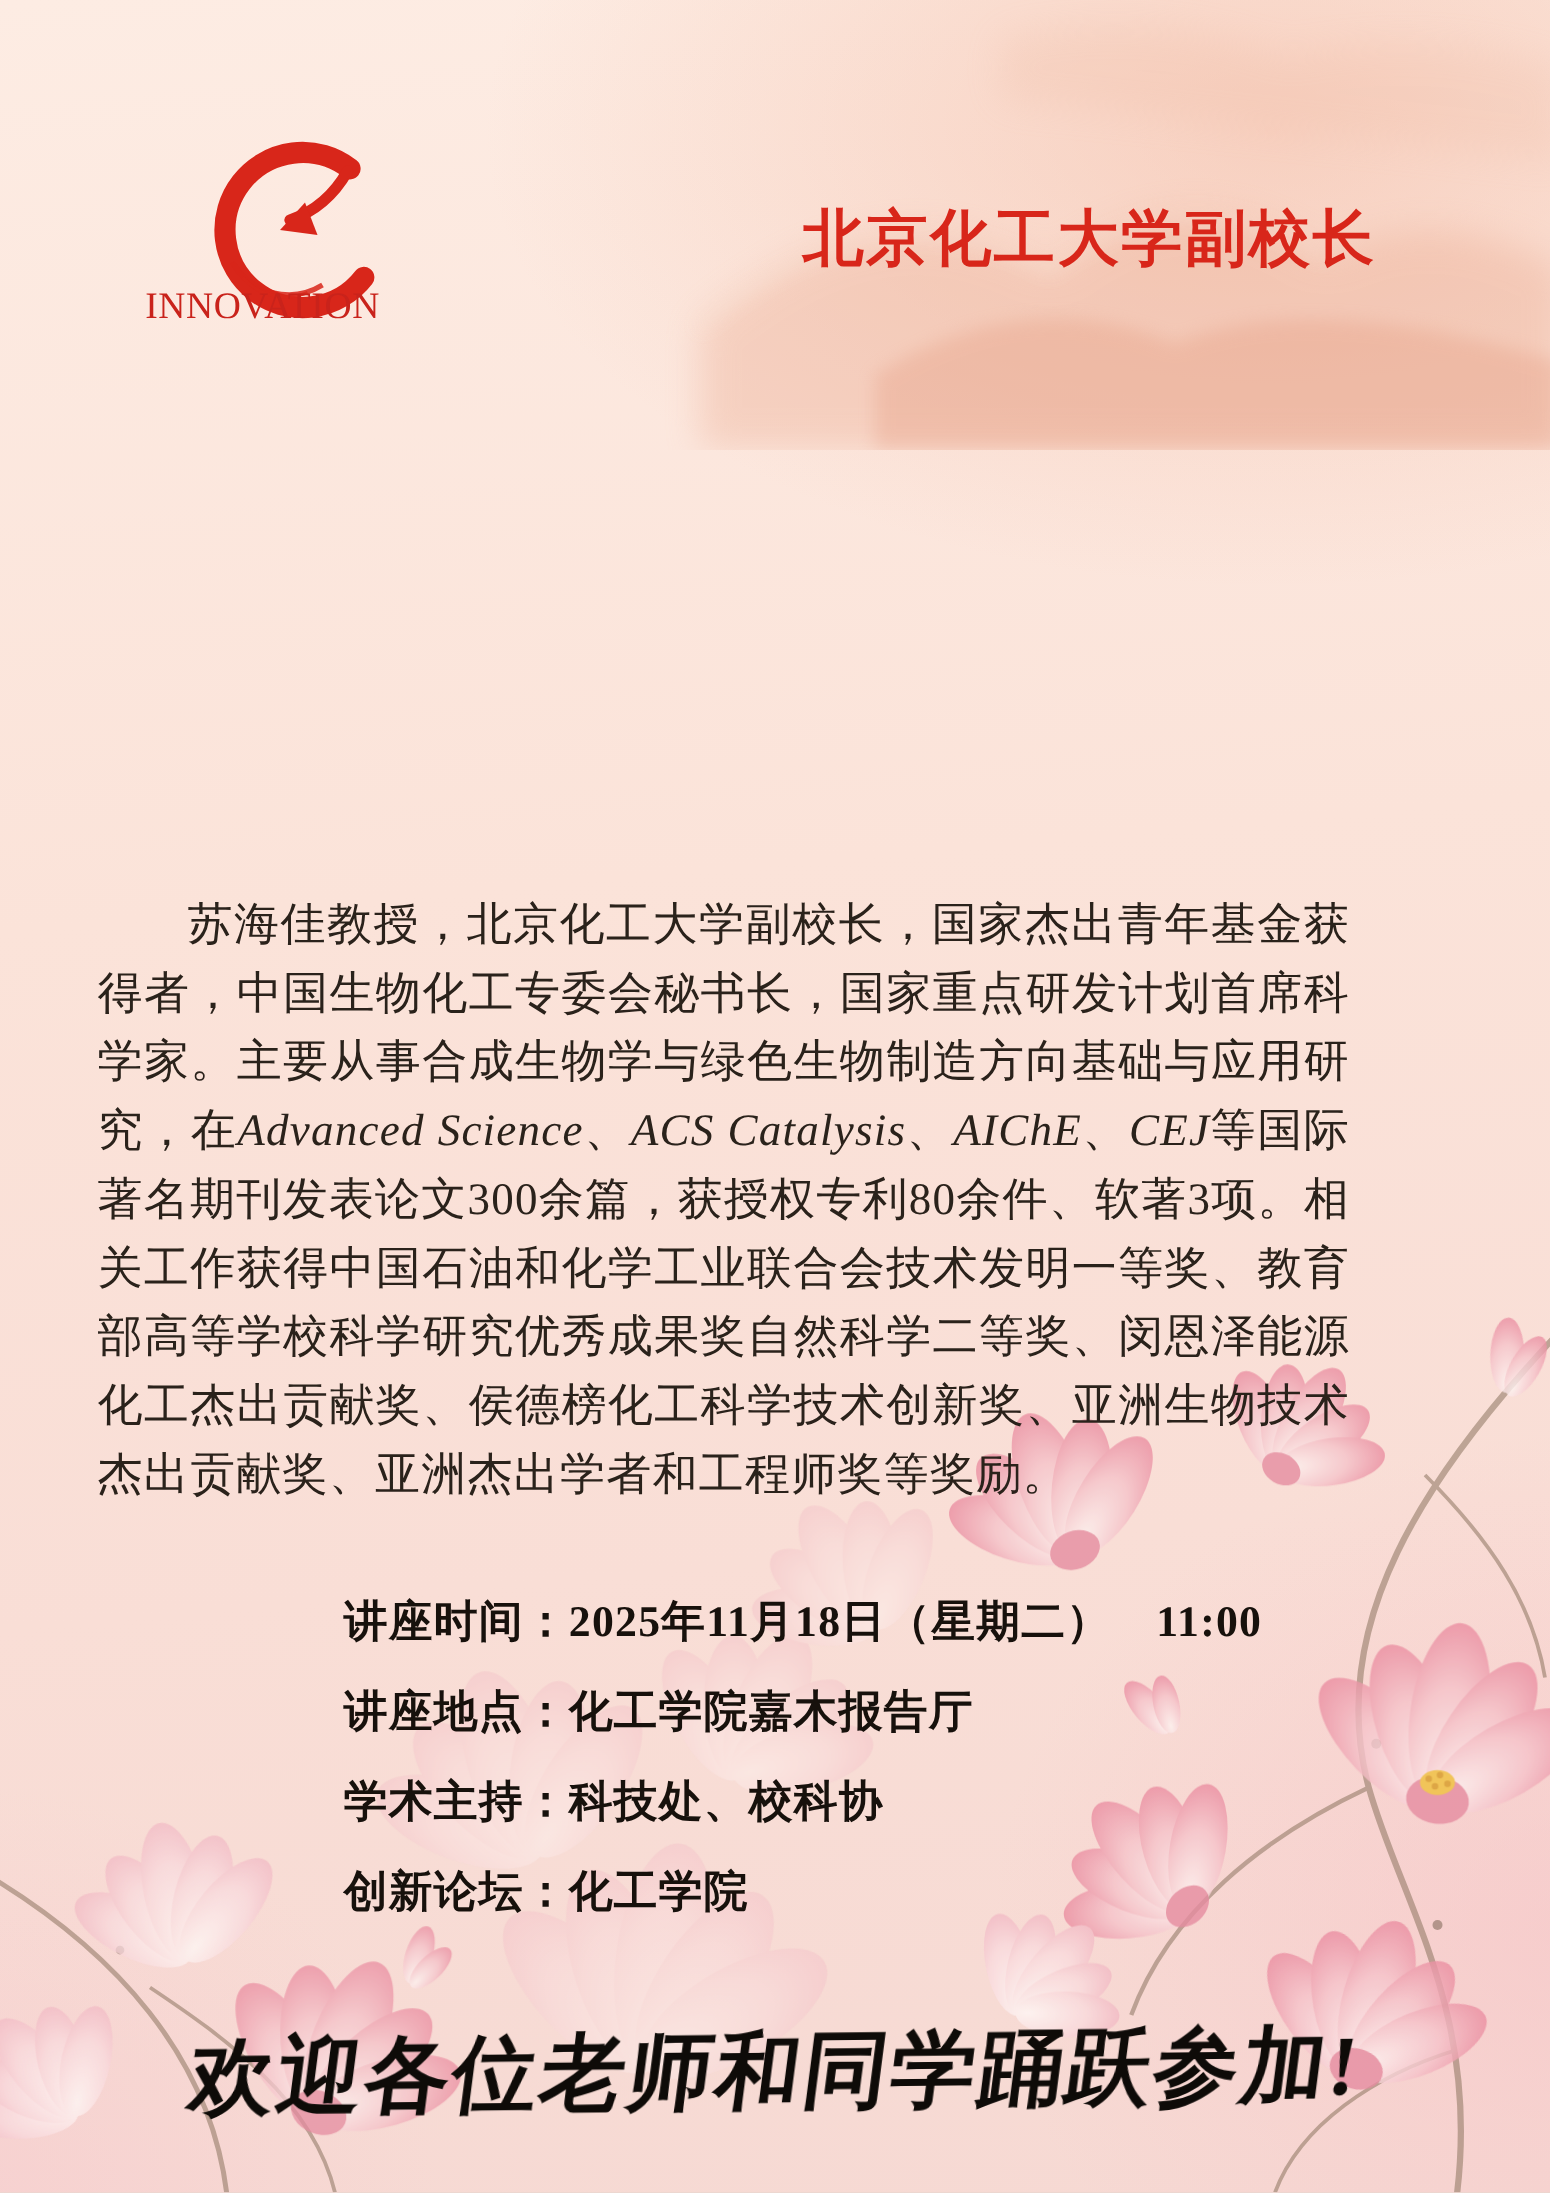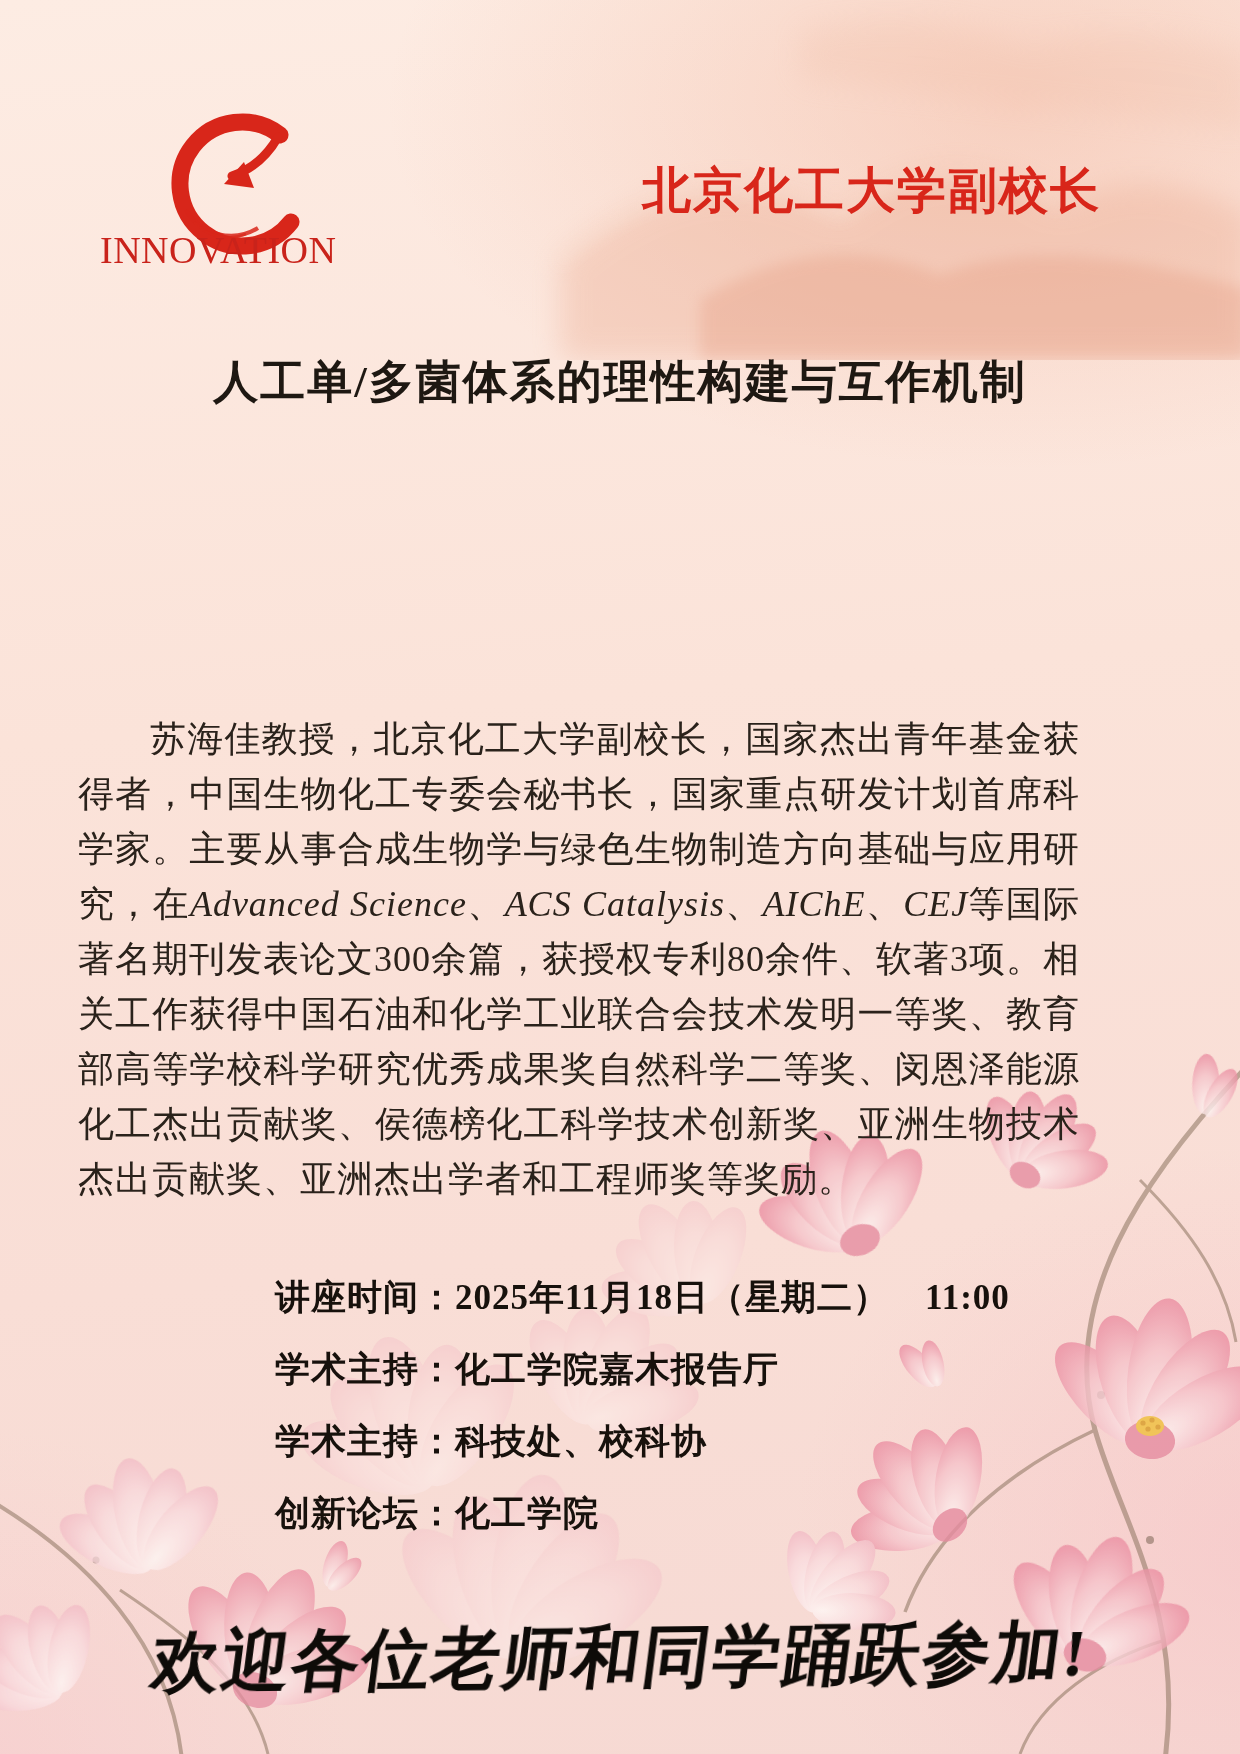--- a/index.html
+++ b/index.html
@@ -15,21 +15,21 @@
       radial-gradient(900px 520px at 82% 6%, rgba(240,172,146,.42), rgba(240,172,146,0) 70%),
       radial-gradient(760px 640px at 102% 88%, rgba(246,190,196,.50), rgba(246,190,196,0) 62%),
       radial-gradient(620px 540px at -2% 100%, rgba(246,198,204,.45), rgba(246,198,204,0) 60%),
       linear-gradient(175deg,#fdece3 0%,#fbe3d9 40%,#f9ded6 70%,#f6d9d3 100%);
   }
   .bg-art{position:absolute;left:0;top:0;pointer-events:none;}
   
   .logo{position:absolute;left:128px;top:100px;width:210px;height:160px;}
   .logo-label{
     position:absolute;left:100px;top:228px;width:220px;
-    font-size:38px;letter-spacing:.5px;color:#c9231b;text-align:center;
+    font-size:30px;letter-spacing:.5px;color:#c9231b;text-align:center;
     font-family:"Liberation Serif","DejaVu Serif",serif;
   }
   .forum-title{
     position:absolute;left:276px;top:118px;margin:0;
     font-family:"Liberation Sans","DejaVu Sans",sans-serif;
     font-size:86px;font-weight:900;letter-spacing:3px;color:#d8261a;line-height:1.1;
   }
   .lecture-number{
     position:absolute;left:642px;top:158px;
     font-family:"Liberation Sans","DejaVu Sans",sans-serif;
@@ -170,31 +170,30 @@
       <path d="M 150 37 C 138 58 122 70 104 76" fill="none" stroke="#d8261a" stroke-width="9" stroke-linecap="round"></path>
       <path d="M 116 62 L 96 84 L 126 88 Z" fill="#d8261a"></path>
       <path d="M 58 110 A 52 52 0 0 0 130 128" fill="none" stroke="#d8261a" stroke-width="4" opacity="0.85"></path>
       <path d="M 66 122 A 46 46 0 0 0 118 134" fill="none" stroke="#d8261a" stroke-width="2.5" opacity="0.7"></path>
     </svg>
   </div>
   <div class="logo-label">INNOVATION</div>
 
   <div class="lecture-number">北京化工大学副校长</div>
 
-  <h2 class="talk-title">人工单/多菌体系的理性构建与互作机制</h2>
 
   <div class="speakers">
     <div class="speakers-inner">
     </div>
   </div>
 
   <p class="bio"><span>苏海佳教授，北京化工大学副校长，国家杰出青年基金获得者，中国生物化工专委会秘书长，国家重点研发计划首席科学家。主要从事合成生物学与绿色生物制造方向基础与应用研究，在</span><span class="latin-italic">Advanced Science</span><span>、</span><span class="latin-italic">ACS Catalysis</span><span>、</span><span class="latin-italic">AIChE</span><span>、</span><span class="latin-italic">CEJ</span><span>等国际著名期刊发表论文300余篇，获授权专利80余件、软著3项。相关工作获得中国石油和化学工业联合会技术发明一等奖、教育部高等学校科学研究优秀成果奖自然科学二等奖、闵恩泽能源化工杰出贡献奖、侯德榜化工科学技术创新奖、亚洲生物技术杰出贡献奖、亚洲杰出学者和工程师奖等奖励。</span></p>
 
   <div class="details">
     <div class="detail-line">讲座时间：2025年11月18日（星期二）　11:00</div>
-    <div class="detail-line">学术主持：化工学院嘉木报告厅</div>
+    <div class="detail-line">讲座地点：化工学院嘉木报告厅</div>
     <div class="detail-line">学术主持：科技处、校科协</div>
     <div class="detail-line">创新论坛：化工学院</div>
   </div>
 
   <p class="welcome">欢迎各位老师和同学踊跃参加!</p>
 
 </div>
 
 </body></html>

